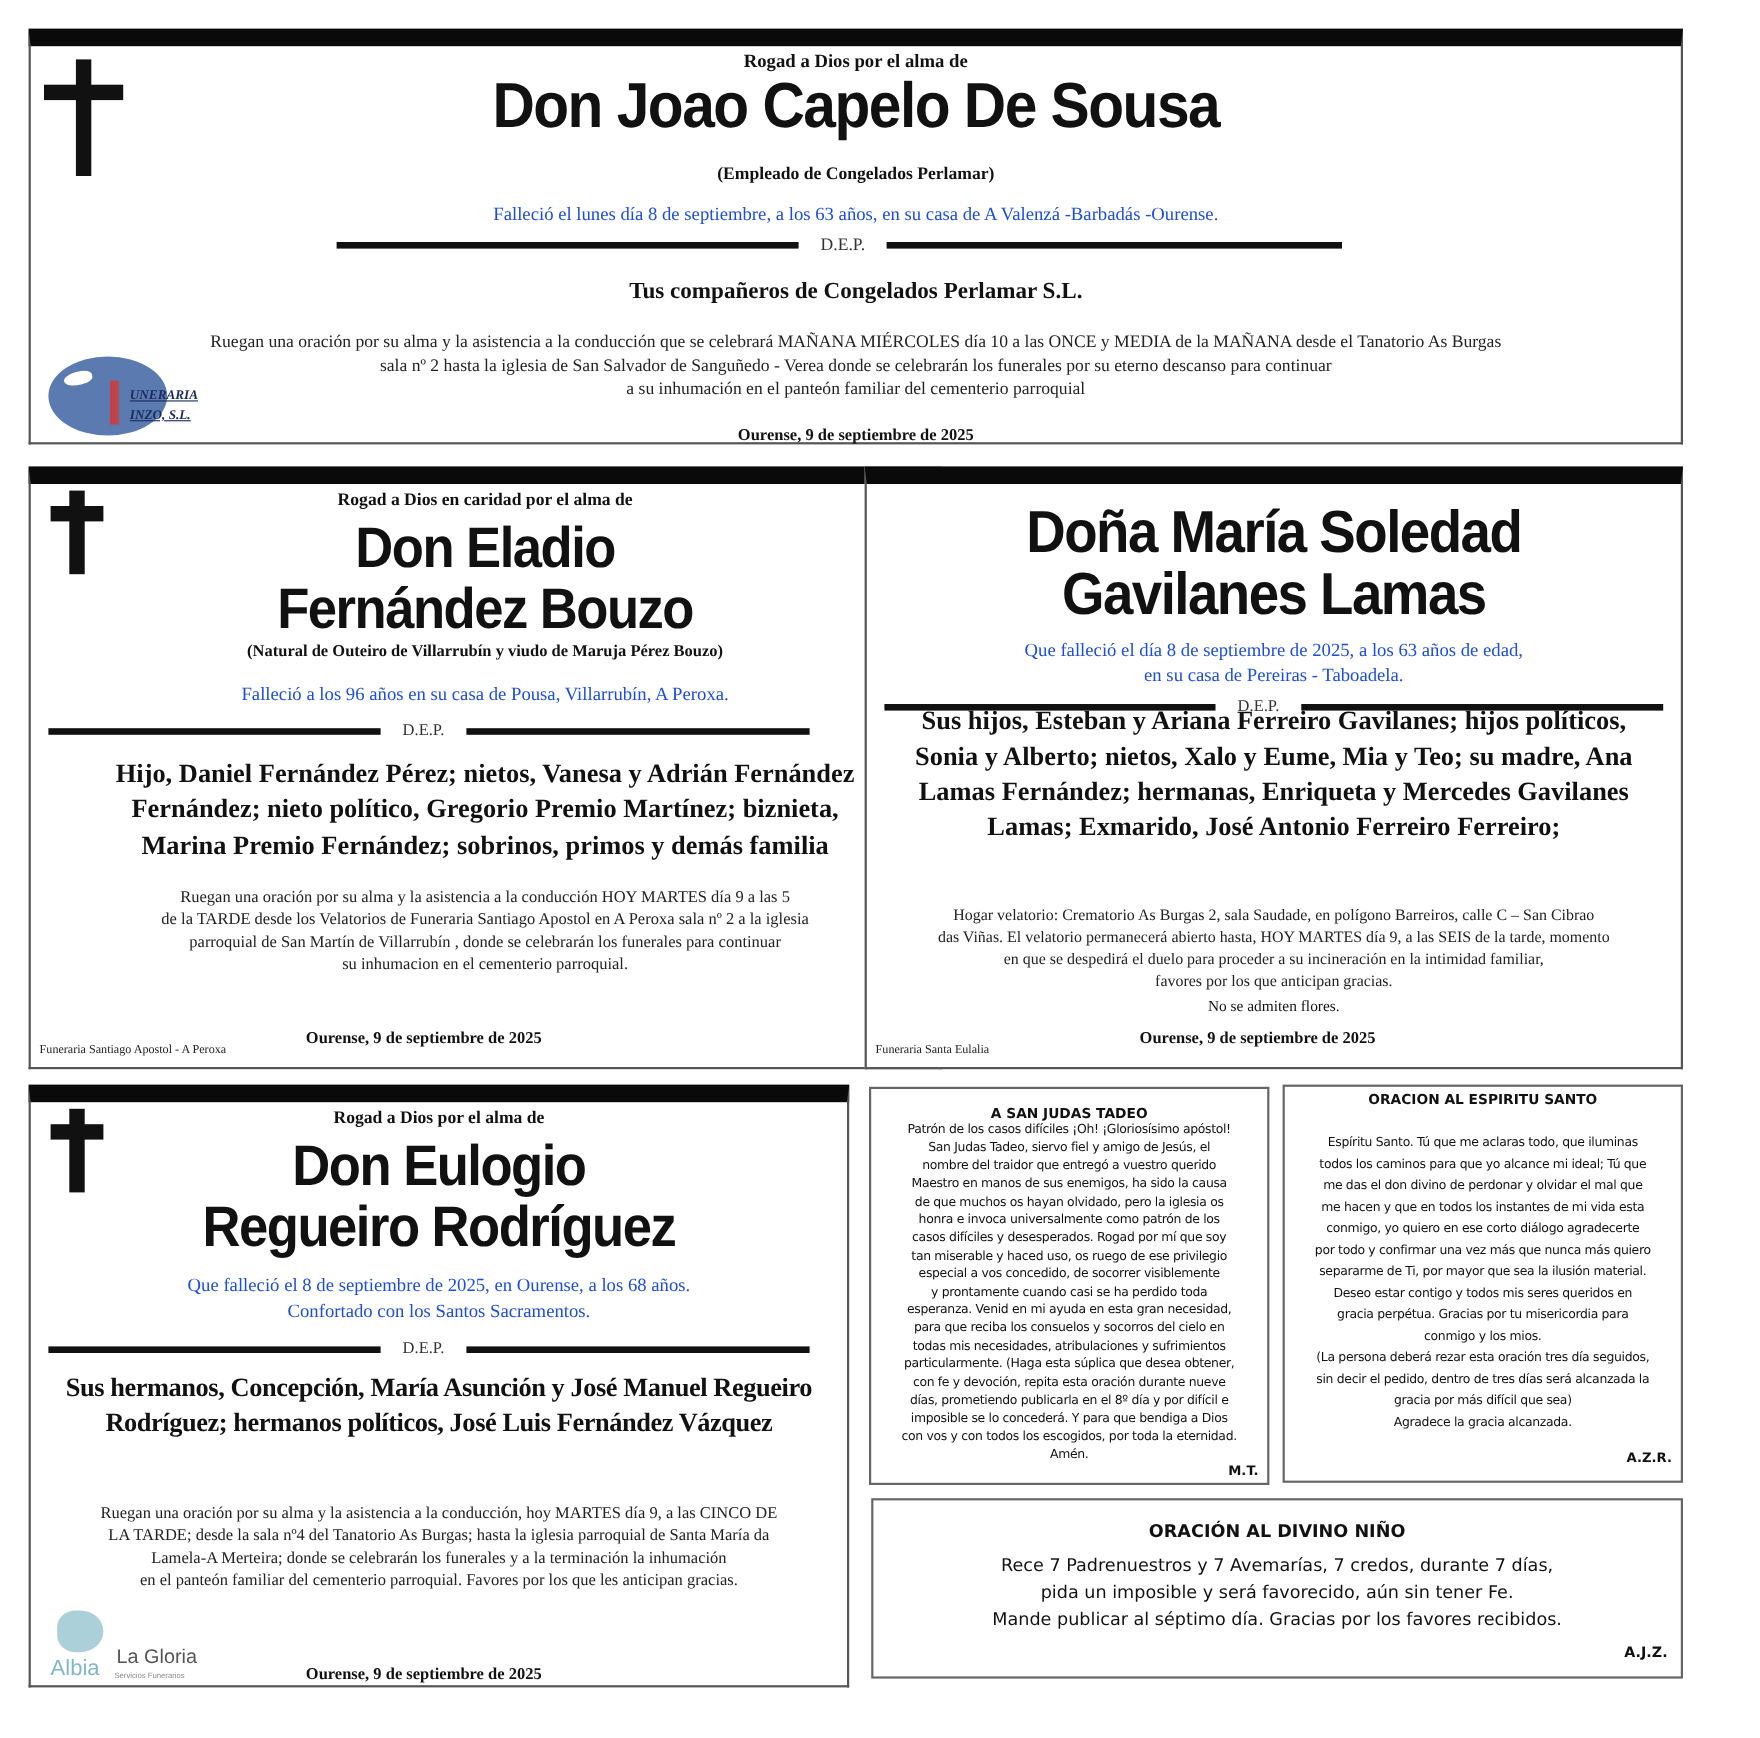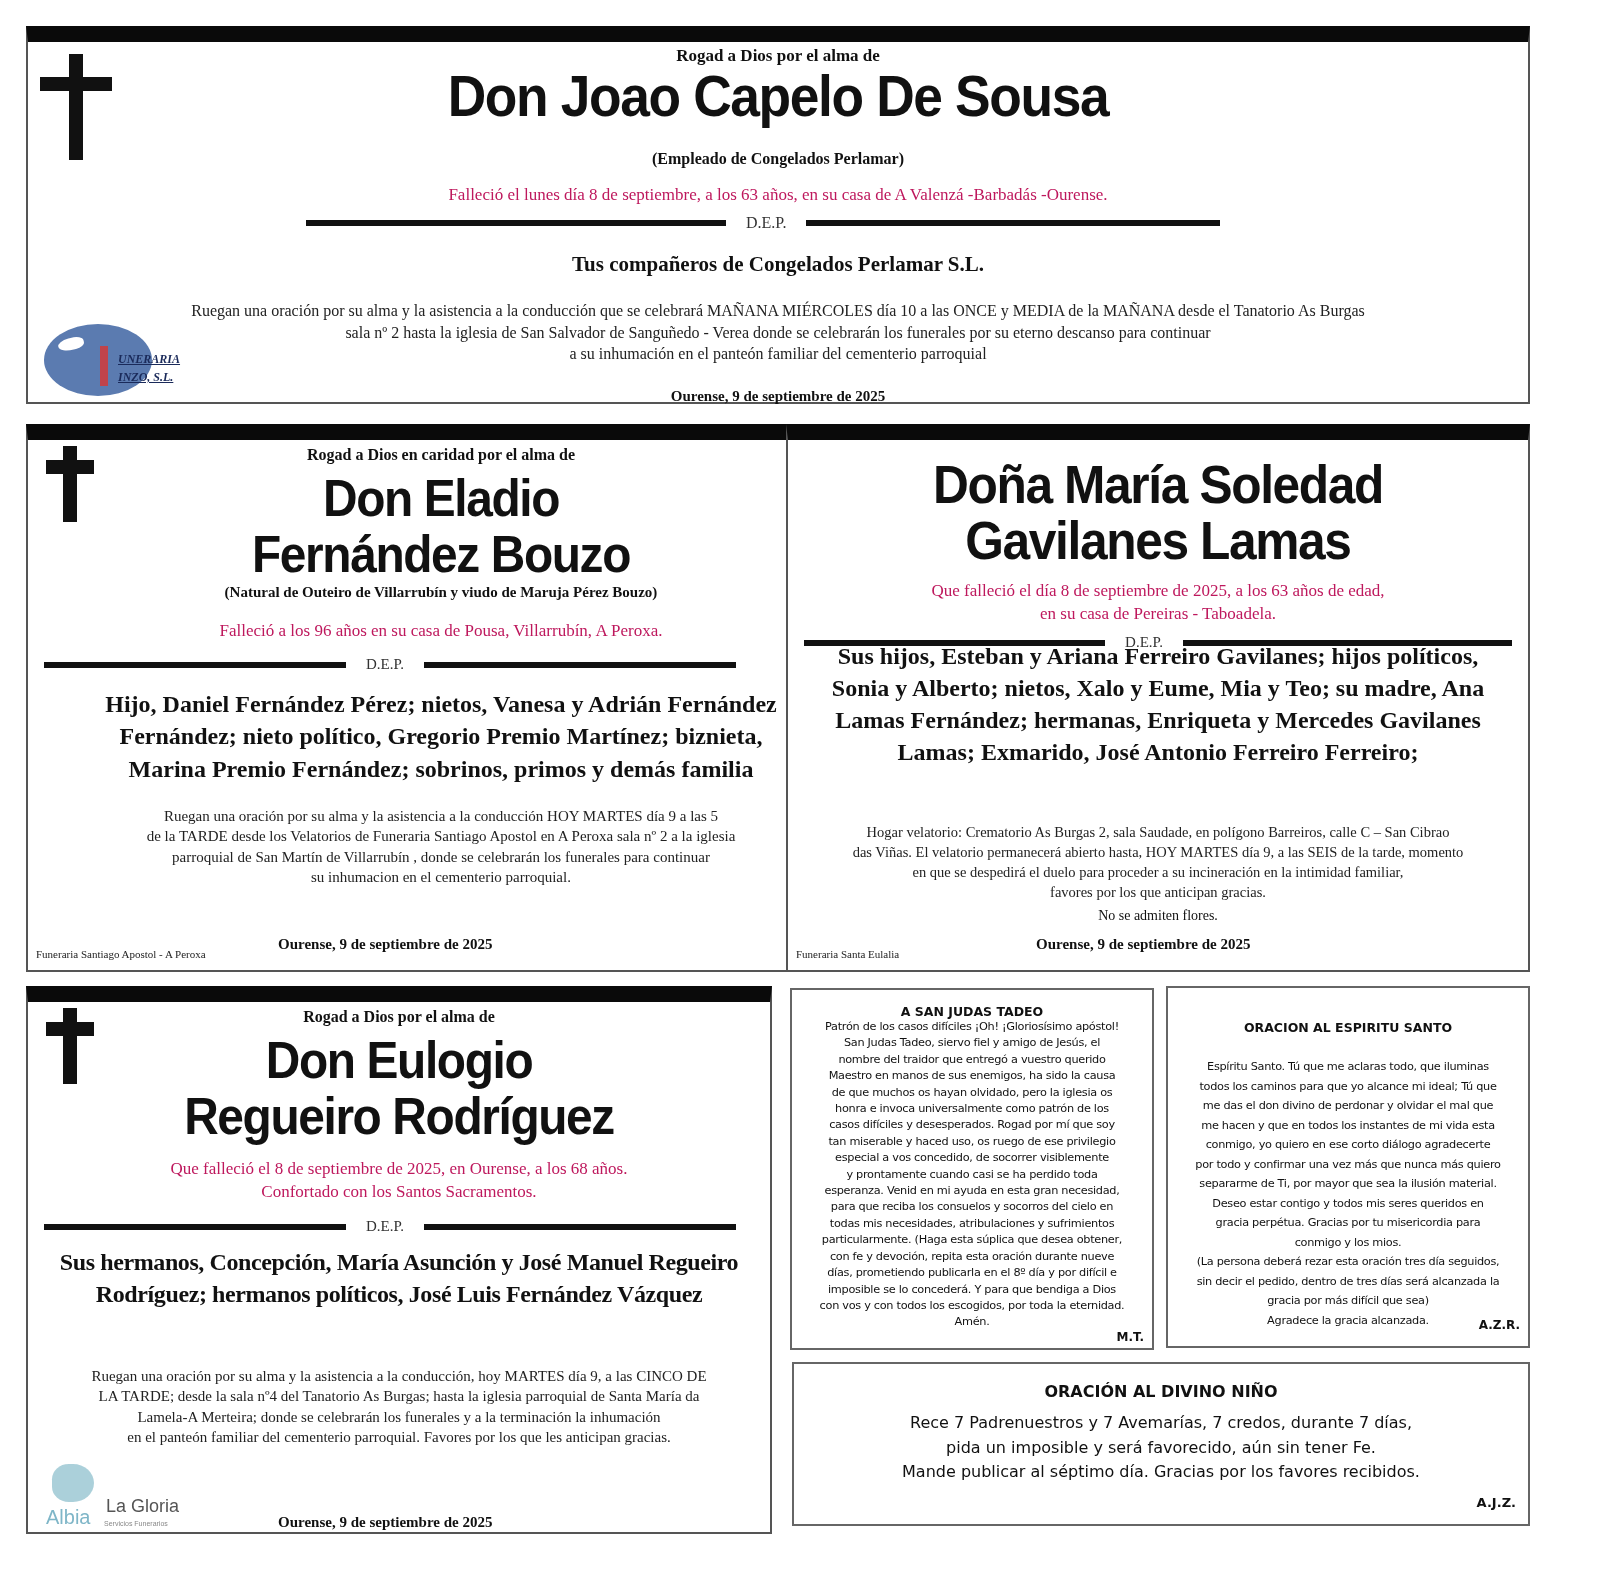--- a/index.html
+++ b/index.html
@@ -11,21 +11,21 @@
   .serif { font-family: "Liberation Serif", "DejaVu Serif", serif; }
 
   .cross { position: absolute; }
   .cross .v { position: absolute; background: #111; }
   .cross .h { position: absolute; background: #111; }
 
   .center { text-align: center; }
   .pre { font-family: "Liberation Serif", serif; font-weight: bold; font-size: 17px; }
   .name { font-family: "Liberation Sans", sans-serif; font-weight: bold; letter-spacing: -1.5px; line-height: 1.05; transform: scaleX(0.92); transform-origin: center; }
   .sub { font-family: "Liberation Serif", serif; font-weight: bold; font-size: 16px; }
-  .line { font-family: "Liberation Serif", serif; font-size: 17px; color: #be185d; line-height: 1.35; }
+  .line { font-family: "Liberation Serif", serif; font-size: 17px; color: #1d4ed8; line-height: 1.35; }
   .family { font-family: "Liberation Serif", serif; font-weight: bold; font-size: 24px; line-height: 1.35; }
   .body-text { font-family: "Liberation Serif", serif; font-size: 15.5px; color: #222; line-height: 1.35; }
   .date { font-family: "Liberation Serif", serif; font-weight: bold; font-size: 15px; }
   .small { font-family: "Liberation Serif", serif; font-size: 11px; color: #222; }
 
   .dep { display: flex; align-items: center; gap: 20px; }
   .dep .bar { height: 6px; background: #111; }
   .dep .lbl { font-family: "Liberation Serif", serif; font-size: 16px; color: #333; }
 
   .prayer { position: absolute; border: 2px solid #666; background: #fff; font-family: "DejaVu Sans", sans-serif; color: #111; }
@@ -190,21 +190,21 @@
     <div>con fe y devoción, repita esta oración durante nueve</div>
     <div>días, prometiendo publicarla en el 8º día y por difícil e</div>
     <div>imposible se lo concederá. Y para que bendiga a Dios</div>
     <div>con vos y con todos los escogidos, por toda la eternidad.</div>
     <div>Amén.</div>
   </div>
   <div class="sign">M.T.</div>
 </div>
 
 <div class="prayer" style="left:1166px; top:986px; width:364px; height:362px;">
-  <div class="ptitle" style="margin-top:32px; font-size:12.5px;">ORACION AL ESPIRITU SANTO</div>
+  <div class="ptitle" style="margin-top:4px; font-size:12.5px;">ORACION AL ESPIRITU SANTO</div>
   <div class="ptext" style="margin-top:22px; font-size:11.3px; line-height:19.5px; letter-spacing:-0.3px;">
     <div>Espíritu Santo. Tú que me aclaras todo, que iluminas</div>
     <div>todos los caminos para que yo alcance mi ideal; Tú que</div>
     <div>me das el don divino de perdonar y olvidar el mal  que</div>
     <div>me hacen y que en todos los instantes de mi vida esta</div>
     <div>conmigo, yo quiero en ese corto diálogo agradecerte</div>
     <div>por todo y confirmar una vez más que nunca más quiero</div>
     <div>separarme de Ti, por mayor que sea la ilusión material.</div>
     <div>Deseo estar contigo y todos mis seres queridos en</div>
     <div>gracia perpétua. Gracias por tu misericordia para</div>

